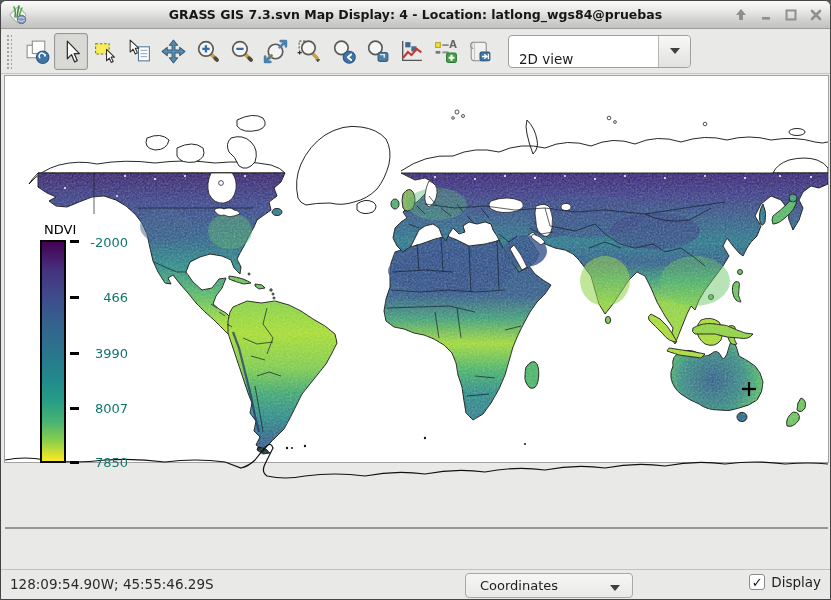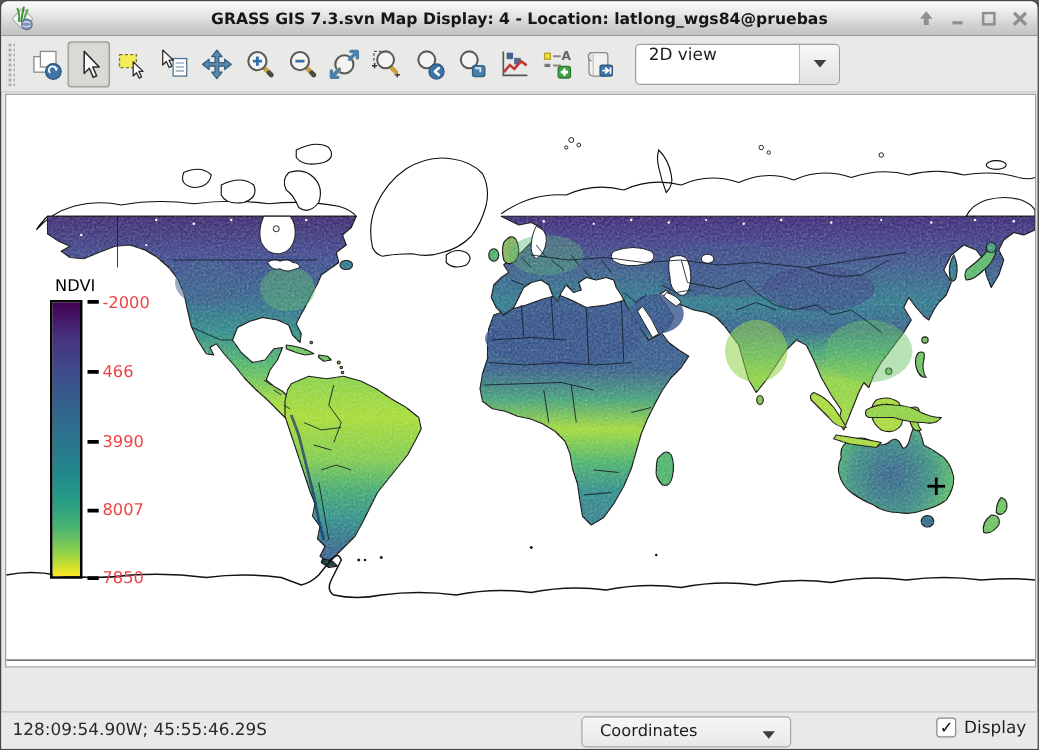--- a/index.html
+++ b/index.html
@@ -21,40 +21,40 @@
   
   .toolbar{height:45px;display:flex;align-items:center;padding-left:4px;background:#e9e9e7;
     border-bottom:1px solid #c6c6c4;}
   .grip{width:7px;height:36px;margin-right:8px;
     background-image:radial-gradient(#a3a3a1 1px,transparent 1.3px);
     background-size:4px 4px;background-position:1px 1px;}
   .tool{width:34px;height:37px;display:flex;align-items:center;justify-content:center;
     border:1px solid transparent;border-radius:3px;background:transparent;padding:0;}
   .tool.active{background:#d9d9d6;border:1px solid #98989
 6;border-color:#989896;box-shadow:inset 0 0 2px rgba(0,0,0,.12);}
-  .combo{margin-left:12px;position:relative;width:164px;height:33px;background:#fff;
-    border:1px solid #9f9f9d;border-radius:4px;display:flex;align-items:flex-start;}
+  .combo{margin-left:12px;position:relative;width:183px;height:33px;background:#fff;
+    border:1px solid #9f9f9d;border-radius:4px;display:flex;align-items:flex-end;}
   .combo-label{padding-left:10px;font-size:13.5px;color:#1c1c1c;}
   .combo-btn{position:absolute;right:0;top:0;bottom:0;width:32px;border-left:1px solid #b6b6b4;
     border-radius:0 4px 4px 0;background:linear-gradient(180deg,#f8f8f7,#e1e1df);
     display:flex;align-items:center;justify-content:center;}
   .tri-down{width:0;height:0;border:5px solid transparent;border-top:6px solid #3f3f3f;margin-top:5px;}
   
-  .canvas{position:absolute;left:3px;top:74px;width:825px;height:459px;background:#fff;
+  .canvas{position:absolute;left:3px;top:74px;width:825px;height:388px;background:#fff;
     border:1px solid #a2a2a0;}
   .canvas svg.map{display:block;}
   
   .legend{position:absolute;left:35px;top:146px;width:140px;}
   .legend-title{font-size:13px;color:#000;margin:0 0 3px 4px;}
   .legend-bar-wrap{position:relative;height:227px;}
   .legend-bar{position:absolute;left:0;top:0;width:26px;height:223px;border:2px solid #060606;
     background:linear-gradient(180deg,#440154 0%,#46327e 13%,#3f4b8b 25%,#34618d 37%,#2b748e 50%,
       #22888c 62%,#259c86 72%,#47b373 82%,#8bd04a 91%,#d8e22b 97%,#fde725 100%);}
   .tick-mark{position:absolute;left:30px;width:9px;height:3px;background:#000;}
-  .tick-label{position:absolute;left:42px;width:46px;font-size:13px;color:#ef4444;
+  .tick-label{position:absolute;left:42px;width:46px;text-align:right;font-size:13px;color:#0f766e;
     transform:translateY(-52%);white-space:nowrap;}
   
   .statusbar{position:absolute;left:0;top:568px;width:100%;height:32px;background:#e9e9e7;
     border-top:1px solid #c2c2c0;padding-left:28px;}
   .coords{position:absolute;left:9px;top:6px;font-size:13.5px;color:#2a2a2a;}
   .mode-select{position:absolute;left:464px;top:3px;width:168px;height:25px;border-radius:4px;
     border:1px solid #a8a8a6;background:linear-gradient(180deg,#f6f6f5,#e9e9e7);}
   .mode-select-label{position:absolute;left:14px;top:4px;font-size:13px;color:#1e1e1e;}
   .mode-select .tri-down{position:absolute;right:12px;top:6px;border-width:5px;border-top-width:6px;}
   .render-wrap{position:absolute;right:9px;top:4px;display:flex;align-items:center;gap:6px;}

